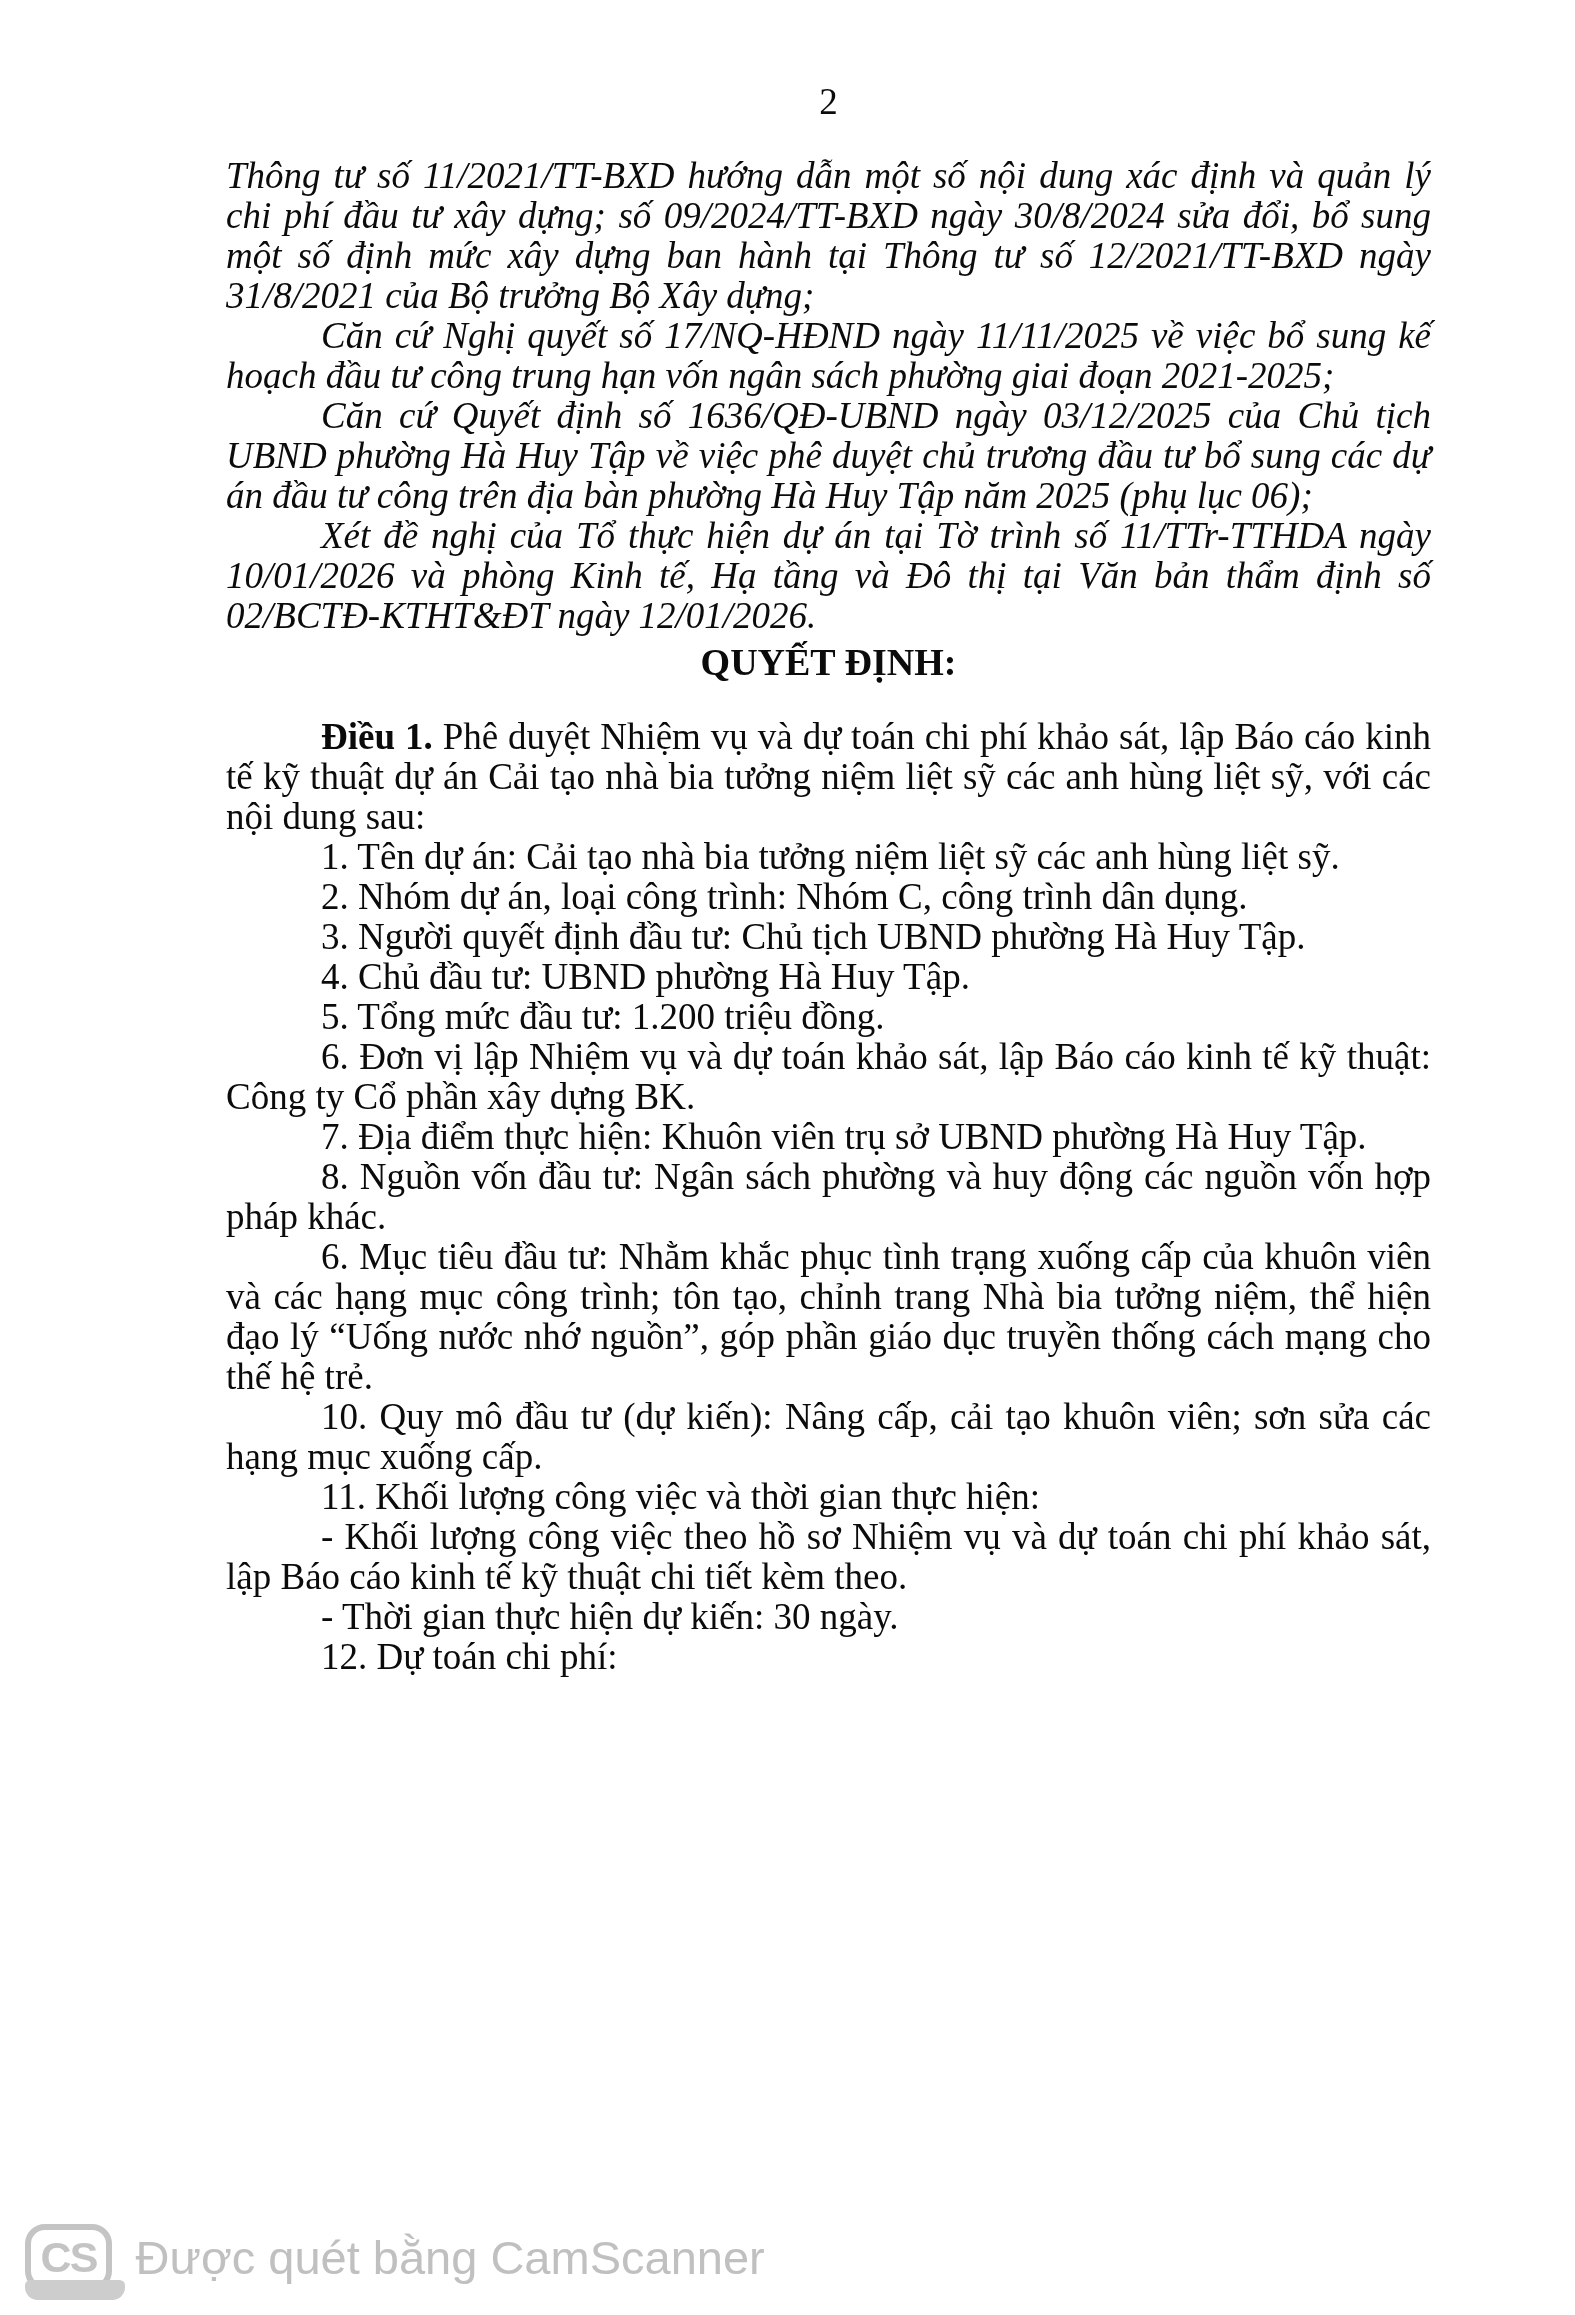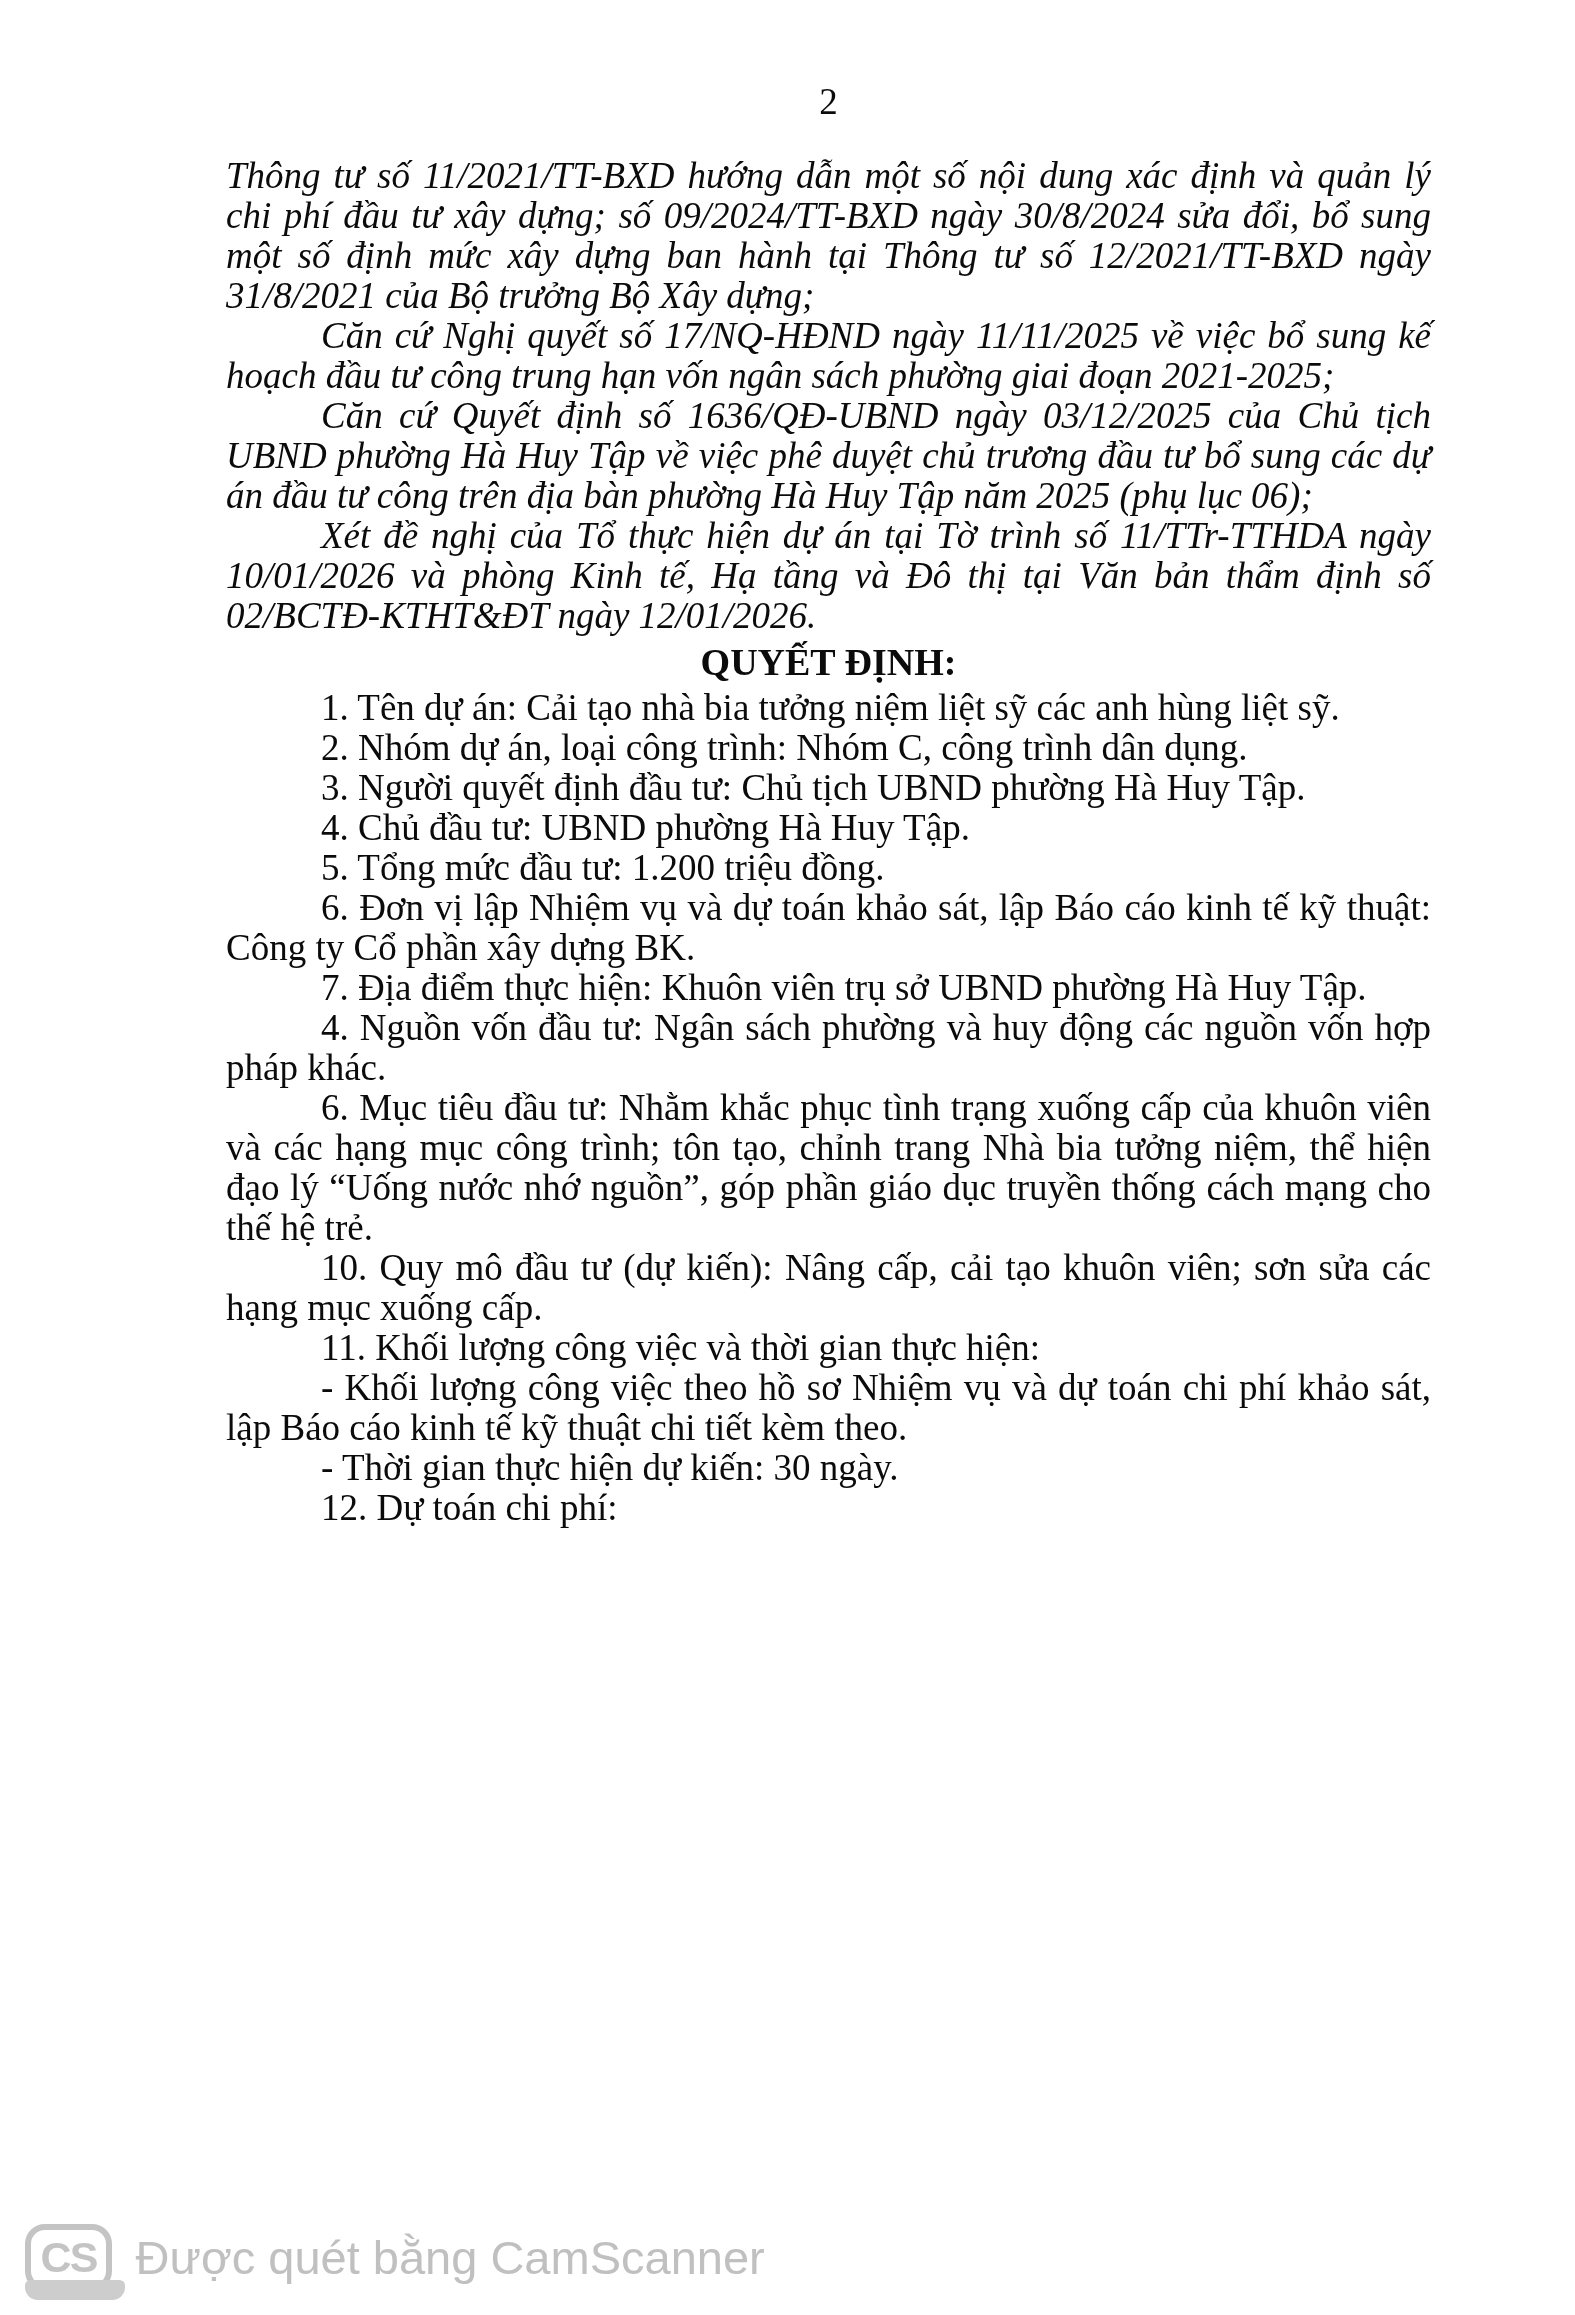--- a/index.html
+++ b/index.html
@@ -41,30 +41,31 @@
 
     <div class="preamble">
       <p class="first">Thông tư số 11/2021/TT-BXD hướng dẫn một số nội dung xác định và quản lý chi phí đầu tư xây dựng; số 09/2024/TT-BXD ngày 30/8/2024 sửa đổi, bổ sung một số định mức xây dựng ban hành tại Thông tư số 12/2021/TT-BXD ngày 31/8/2021 của Bộ trưởng Bộ Xây dựng;</p>
       <p class="indent">Căn cứ Nghị quyết số 17/NQ-HĐND ngày 11/11/2025 về việc bổ sung kế hoạch đầu tư công trung hạn vốn ngân sách phường giai đoạn 2021-2025;</p>
       <p class="indent">Căn cứ Quyết định số 1636/QĐ-UBND ngày 03/12/2025 của Chủ tịch UBND phường Hà Huy Tập về việc phê duyệt chủ trương đầu tư bổ sung các dự án đầu tư công trên địa bàn phường Hà Huy Tập năm 2025 (phụ lục 06);</p>
       <p class="indent">Xét đề nghị của Tổ thực hiện dự án tại Tờ trình số 11/TTr-TTHDA ngày 10/01/2026 và phòng Kinh tế, Hạ tầng và Đô thị tại Văn bản thẩm định số 02/BCTĐ-KTHT&amp;ĐT ngày 12/01/2026.</p>
     </div>
 
     <p class="heading">QUYẾT ĐỊNH:</p>
 
+    <p class="indent article-intro"><b>Điều 1.</b> <span>Phê duyệt Nhiệm vụ và dự toán chi phí khảo sát, lập Báo cáo kinh tế kỹ thuật dự án Cải tạo nhà bia tưởng niệm liệt sỹ các anh hùng liệt sỹ, với các nội dung sau:</span></p>
 
     <div class="items">
       <p class="indent">1. Tên dự án: Cải tạo nhà bia tưởng niệm liệt sỹ các anh hùng liệt sỹ.</p>
       <p class="indent">2. Nhóm dự án, loại công trình: Nhóm C, công trình dân dụng.</p>
       <p class="indent">3. Người quyết định đầu tư: Chủ tịch UBND phường Hà Huy Tập.</p>
       <p class="indent">4. Chủ đầu tư: UBND phường Hà Huy Tập.</p>
       <p class="indent">5. Tổng mức đầu tư: 1.200 triệu đồng.</p>
       <p class="indent">6. Đơn vị lập Nhiệm vụ và dự toán khảo sát, lập Báo cáo kinh tế kỹ thuật: Công ty Cổ phần xây dựng BK.</p>
       <p class="indent">7. Địa điểm thực hiện: Khuôn viên trụ sở UBND phường Hà Huy Tập.</p>
-      <p class="indent">4. Nguồn vốn đầu tư: Ngân sách phường và huy động các nguồn vốn hợp pháp khác.</p>
+      <p class="indent">8. Nguồn vốn đầu tư: Ngân sách phường và huy động các nguồn vốn hợp pháp khác.</p>
       <p class="indent">6. Mục tiêu đầu tư: Nhằm khắc phục tình trạng xuống cấp của khuôn viên và các hạng mục công trình; tôn tạo, chỉnh trang Nhà bia tưởng niệm, thể hiện đạo lý “Uống nước nhớ nguồn”, góp phần giáo dục truyền thống cách mạng cho thế hệ trẻ.</p>
       <p class="indent">10. Quy mô đầu tư (dự kiến): Nâng cấp, cải tạo khuôn viên; sơn sửa các hạng mục xuống cấp.</p>
       <p class="indent">11. Khối lượng công việc và thời gian thực hiện:</p>
       <p class="indent">- Khối lượng công việc theo hồ sơ Nhiệm vụ và dự toán chi phí khảo sát, lập Báo cáo kinh tế kỹ thuật chi tiết kèm theo.</p>
       <p class="indent">- Thời gian thực hiện dự kiến: 30 ngày.</p>
       <p class="indent">12. Dự toán chi phí:</p>
     </div>
 
   </div>
 

